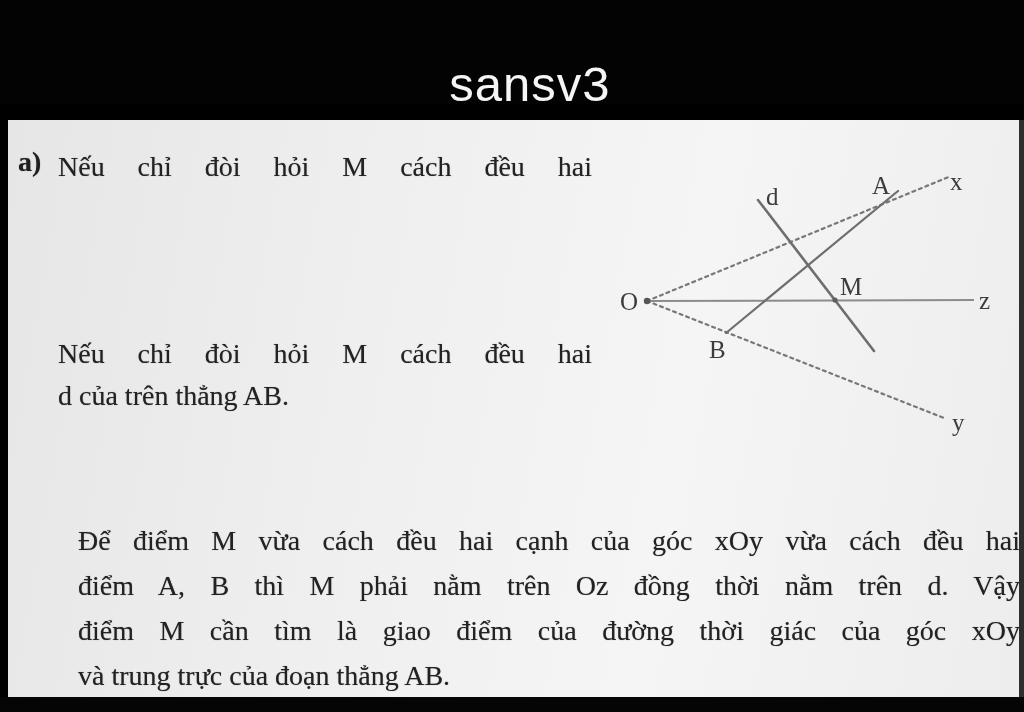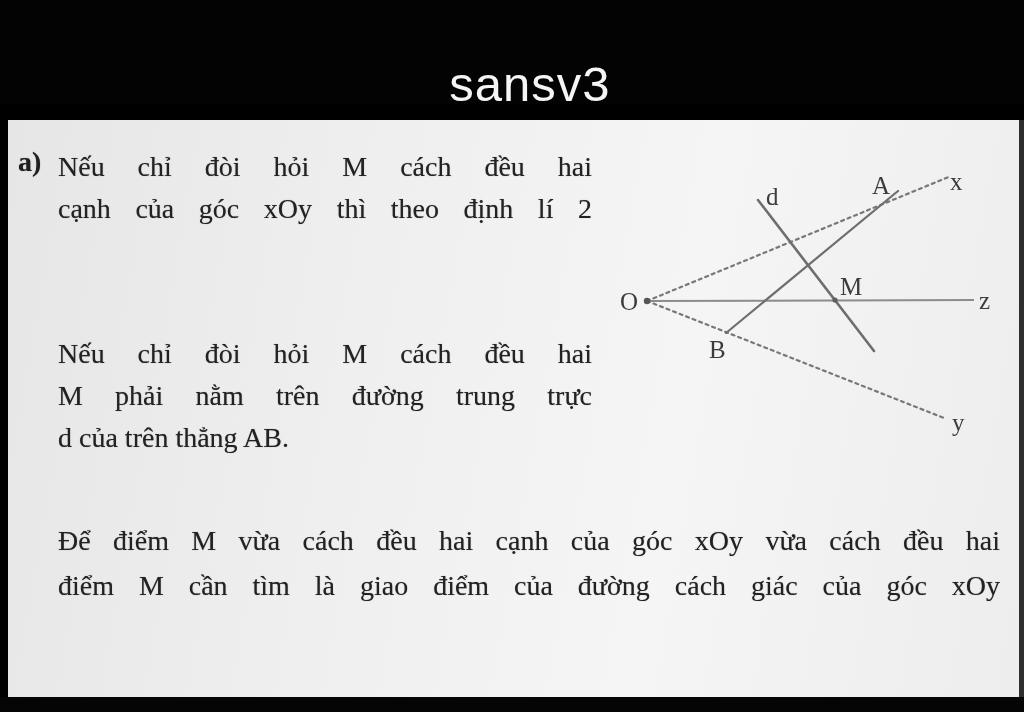--- a/index.html
+++ b/index.html
@@ -33,53 +33,53 @@
   .para{
     position:absolute;color:#222;font-size:28px;
     text-shadow:0 0 1px rgba(20,20,20,.4);
   }
   .para .ln{
     text-align:justify;text-align-last:justify;white-space:nowrap;
   }
   .para .ln.last{ text-align-last:left; }
   #para1{left:50px;top:26px;width:534px;line-height:42px;}
   #para2{left:50px;top:213px;width:534px;line-height:42px;}
-  #para3{left:50px;top:398px;width:942px;line-height:45px;}
+  #para3{left:70px;top:398px;width:942px;line-height:45px;}
   .diagram{
     position:absolute;left:610px;top:28px;width:402px;height:294px;
   }
   .diagram text{
     font-family:"Liberation Serif", serif;font-size:25px;fill:#3c3c3c;
   }
 </style>
 </head>
 <body>
 
 <div class="topbar">
   <div class="title">sansv3</div>
 </div>
 
 <div class="page">
   <div class="textlayer">
     <div class="marker">a)</div>
 
     <div class="para" id="para1">
       <div class="ln">Nếu chỉ đòi hỏi M cách đều hai</div>
-      <div class="ln">cạnh của góc xOy thì theo định lí 2</div>
     </div>
 
     <div class="para" id="para2">
       <div class="ln">Nếu chỉ đòi hỏi M cách đều hai</div>
-      <div class="ln">M phải nằm trên đường trung trực</div>
       <div class="ln last">d của trên thẳng AB.</div>
     </div>
 
     <div class="para" id="para3">
       <div class="ln">Để điểm M vừa cách đều hai cạnh của góc xOy vừa cách đều hai</div>
-      <div class="ln">điểm M cần tìm là giao điểm của đường cách giác của góc xOy</div>
+      <div class="ln">điểm A, B thì M phải nằm trên Oz đồng thời nằm trên d. Vậy</div>
+      <div class="ln">điểm M cần tìm là giao điểm của đường thời giác của góc xOy</div>
+      <div class="ln last">và trung trực của đoạn thẳng AB.</div>
     </div>
   </div>
 
   <svg class="diagram" viewBox="0 0 402 294" width="402" height="294">
 
     <line x1="29" y1="153" x2="333" y2="28" stroke="#787878" stroke-width="2.2" stroke-dasharray="3 4" stroke-linecap="round"></line>
 
     <line x1="29" y1="153" x2="356" y2="152" stroke="#8c8c8c" stroke-width="2"></line>
 
     <line x1="29" y1="153" x2="326" y2="270" stroke="#787878" stroke-width="2.2" stroke-dasharray="3 4" stroke-linecap="round"></line>

